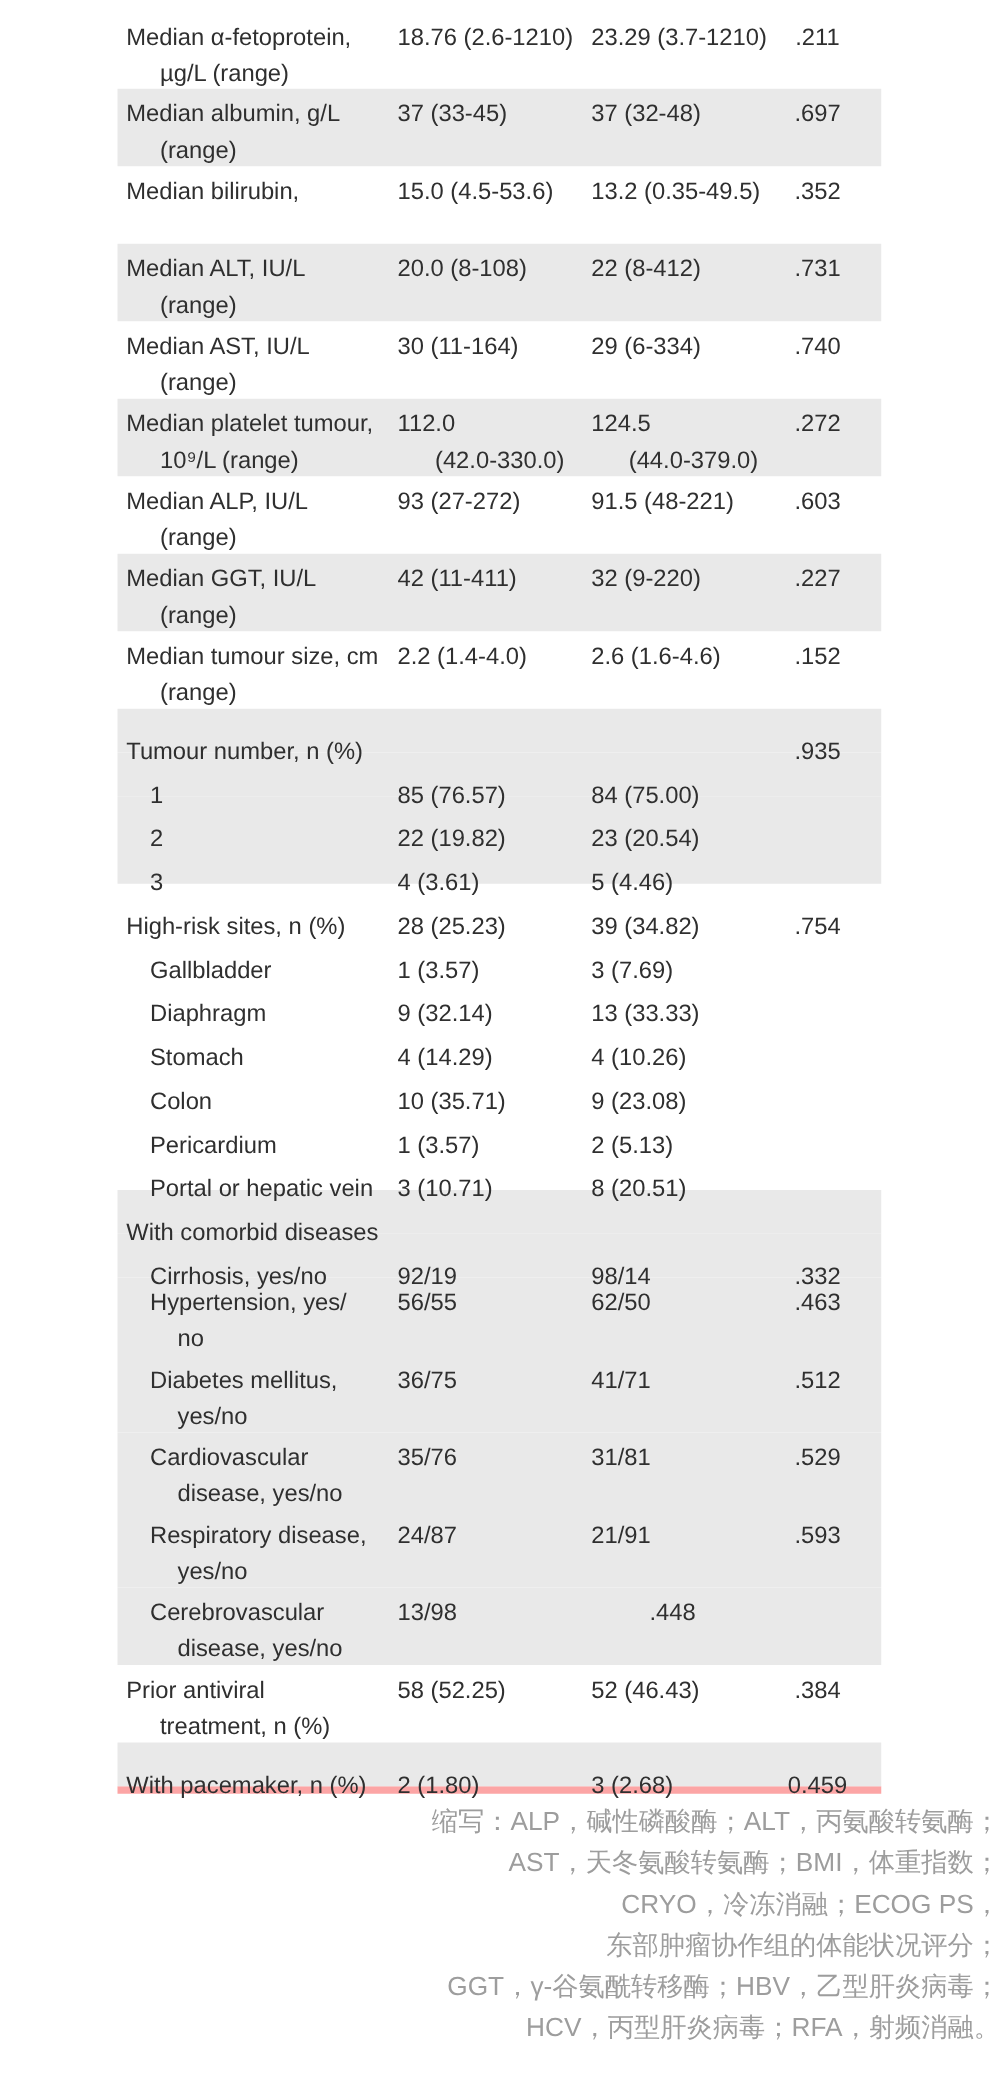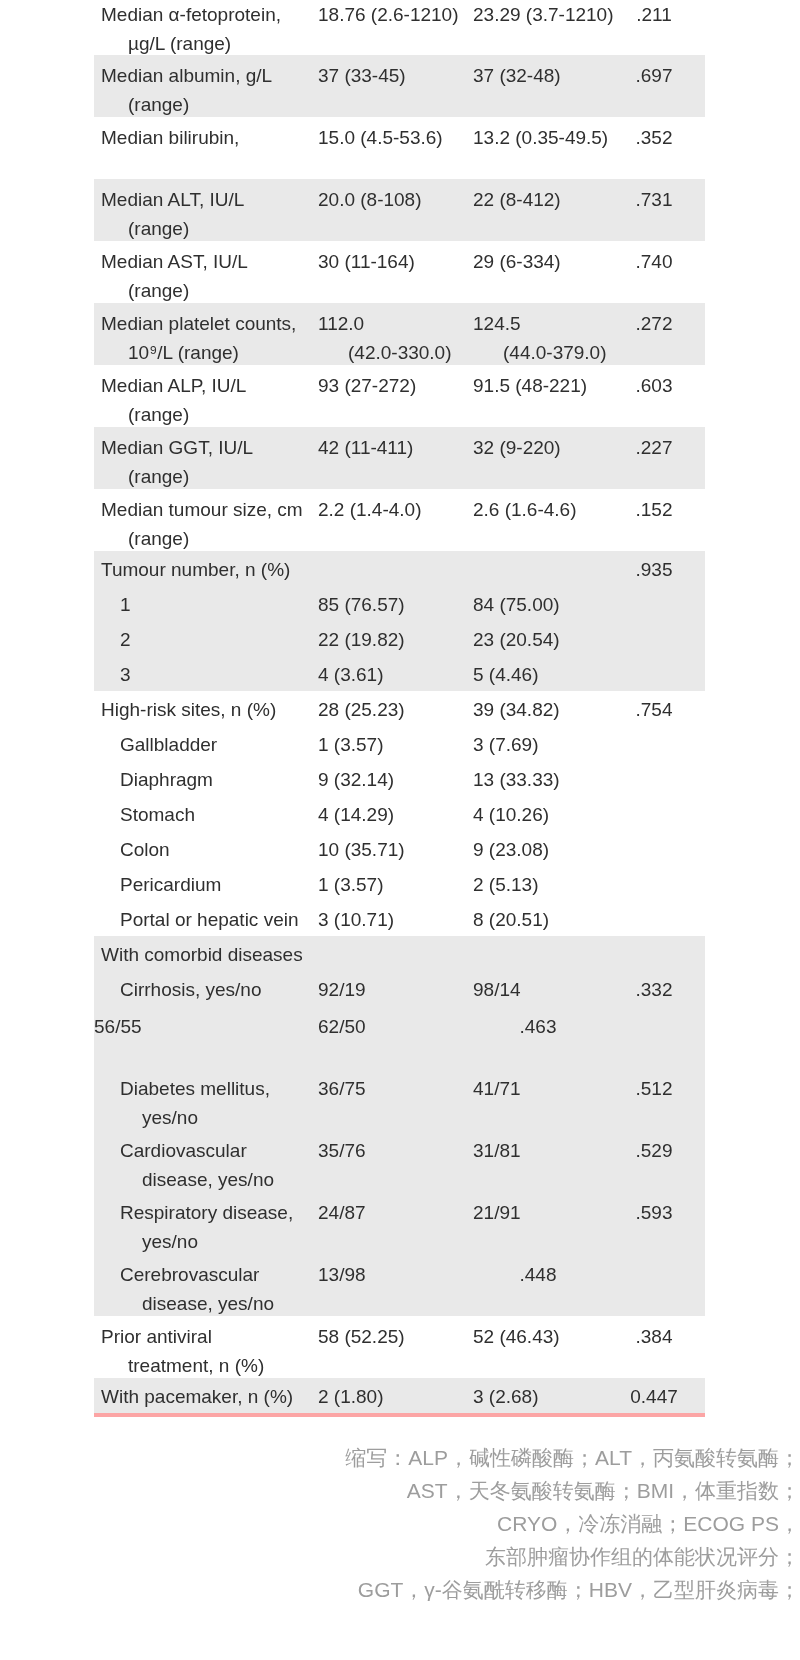--- a/index.html
+++ b/index.html
@@ -15,32 +15,33 @@
     font-family: "Liberation Sans", sans-serif;
     color: #2f2f2f;
   }
   .table-wrap {
     position: absolute;
     left: 94px;
     top: 0;
     width: 611px;
   }
   .tbody {
-    border-bottom: 4px solid #fca5a5;
+    border-bottom: 6px solid #fca5a5;
+    margin-top: 16px;
   }
   .row {
     display: grid;
     grid-template-columns: 224px 155px 155px 1fr;
     font-size: 19px;
     line-height: 29px;
     box-sizing: border-box;
   }
   .row.shaded { background: #e9e9e9; }
   .row.double { height: 62px; padding-top: 6px; }
-  .row.single { height: 35px; padding-top: 4px; }
+  .row.single { height: 35px; padding-top: 20px; }
   .row.first  { height: 55px; padding-top: 0; }
   .cell { overflow: visible; }
   .cell div { white-space: nowrap; }
   .cell.label { padding-left: 7px; }
   .row.ind .cell.label { padding-left: 26px; }
   .cell.label .l2 { padding-left: 27px; }
   .row.ind .cell.label .l2 { padding-left: 22px; }
   .cell.g1 .l2, .cell.g2 .l2 { padding-left: 30px; }
   .cell.p {
     text-align: center;
@@ -132,21 +133,21 @@
         </div>
         <div class="cell g2">
           <div class="l1">29 (6-334)</div>
         </div>
         <div class="cell p">
           <div class="l1">.740</div>
         </div>
       </div>
       <div class="row double shaded">
         <div class="cell label">
-          <div class="l1">Median platelet counts,</div>
+          <div class="l1">Median platelet tumour,</div>
           <div class="l2">10⁹/L (range)</div>
         </div>
         <div class="cell g1">
           <div class="l1">112.0</div>
           <div class="l2">(42.0-330.0)</div>
         </div>
         <div class="cell g2">
           <div class="l1">124.5</div>
           <div class="l2">(44.0-379.0)</div>
         </div>
@@ -347,20 +348,24 @@
           <div class="l1">92/19</div>
         </div>
         <div class="cell g2">
           <div class="l1">98/14</div>
         </div>
         <div class="cell p">
           <div class="l1">.332</div>
         </div>
       </div>
       <div class="row double shaded ind">
+        <div class="cell label">
+          <div class="l1">Hypertension, yes/</div>
+          <div class="l2">no</div>
+        </div>
         <div class="cell g1">
           <div class="l1">56/55</div>
         </div>
         <div class="cell g2">
           <div class="l1">62/50</div>
         </div>
         <div class="cell p">
           <div class="l1">.463</div>
         </div>
       </div>
@@ -440,25 +445,26 @@
         <div class="cell label">
           <div class="l1">With pacemaker, n (%)</div>
         </div>
         <div class="cell g1">
           <div class="l1">2 (1.80)</div>
         </div>
         <div class="cell g2">
           <div class="l1">3 (2.68)</div>
         </div>
         <div class="cell p">
-          <div class="l1">0.447</div>
+          <div class="l1">0.459</div>
         </div>
       </div>
     </div>
 </div>
 
 <div class="footnote" style="color: rgb(157, 157, 157);">
     <div>缩写：ALP，碱性磷酸酶；ALT，丙氨酸转氨酶；</div>
     <div>AST，天冬氨酸转氨酶；BMI，体重指数；</div>
     <div>CRYO，冷冻消融；ECOG PS，</div>
     <div>东部肿瘤协作组的体能状况评分；</div>
     <div>GGT，γ-谷氨酰转移酶；HBV，乙型肝炎病毒；</div>
+    <div>HCV，丙型肝炎病毒；RFA，射频消融。</div>
   </div>
 
 </body></html>

